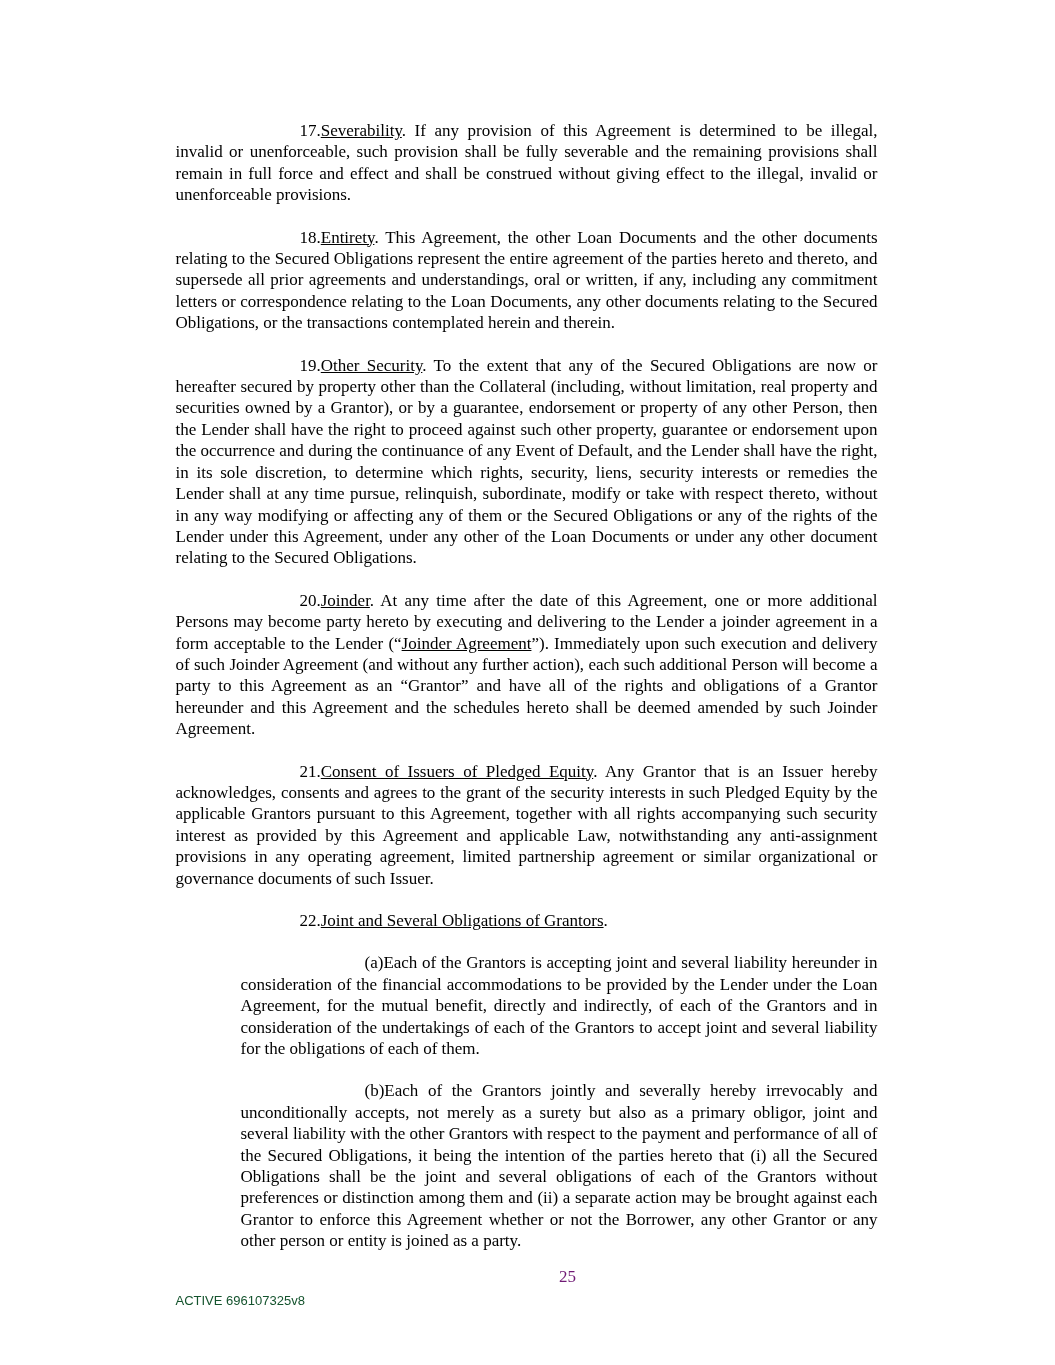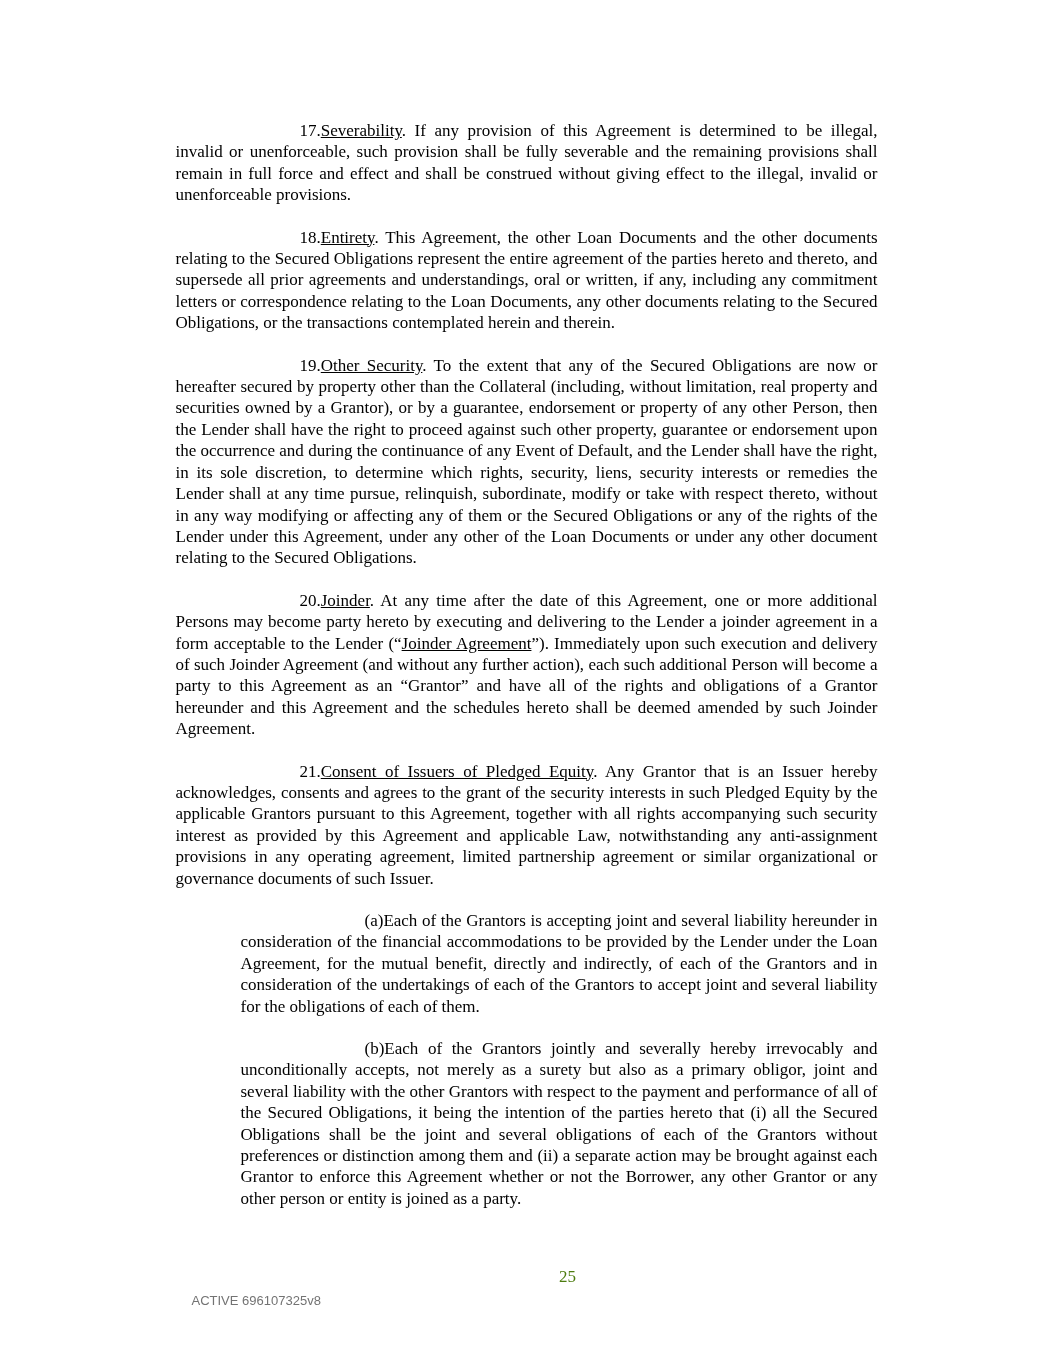--- a/index.html
+++ b/index.html
@@ -42,47 +42,48 @@
     min-width: 63px;
   }
   .page-number {
     position: absolute;
     left: 0;
     bottom: 78px;
     width: 100%;
     text-align: center;
     font-family: "Liberation Serif", serif;
     font-size: 17px;
-    color: #4d7c0f;
+    color: #701a75;
     padding-left: 40px;
   }
   .doc-footer {
     position: absolute;
-    left: 139px;
+    left: 123px;
     bottom: 56px;
     font-family: "Liberation Sans", sans-serif;
     font-size: 13px;
-    color: #737373;
+    color: #14532d;
   }
 </style>
 </head>
 <body>
 
 <div class="page">
 
   <p class="para"><span class="num">17.</span><span class="underline">Severability</span><span>. If any provision of this Agreement is determined to be illegal, invalid or unenforceable, such provision shall be fully severable and the remaining provisions shall remain in full force and effect and shall be construed without giving effect to the illegal, invalid or unenforceable provisions.</span></p>
 
   <p class="para"><span class="num">18.</span><span class="underline">Entirety</span><span>. This Agreement, the other Loan Documents and the other documents relating to the Secured Obligations represent the entire agreement of the parties hereto and thereto, and supersede all prior agreements and understandings, oral or written, if any, including any commitment letters or correspondence relating to the Loan Documents, any other documents relating to the Secured Obligations, or the transactions contemplated herein and therein.</span></p>
 
   <p class="para"><span class="num">19.</span><span class="underline">Other Security</span><span>. To the extent that any of the Secured Obligations are now or hereafter secured by property other than the Collateral (including, without limitation, real property and securities owned by a Grantor), or by a guarantee, endorsement or property of any other Person, then the Lender shall have the right to proceed against such other property, guarantee or endorsement upon the occurrence and during the continuance of any Event of Default, and the Lender shall have the right, in its sole discretion, to determine which rights, security, liens, security interests or remedies the Lender shall at any time pursue, relinquish, subordinate, modify or take with respect thereto, without in any way modifying or affecting any of them or the Secured Obligations or any of the rights of the Lender under this Agreement, under any other of the Loan Documents or under any other document relating to the Secured Obligations.</span></p>
 
   <p class="para"><span class="num">20.</span><span class="underline">Joinder</span><span>. At any time after the date of this Agreement, one or more additional Persons may become party hereto by executing and delivering to the Lender a joinder agreement in a form acceptable to the Lender (“</span><span class="underline">Joinder Agreement</span><span>”). Immediately upon such execution and delivery of such Joinder Agreement (and without any further action), each such additional Person will become a party to this Agreement as an “Grantor” and have all of the rights and obligations of a Grantor hereunder and this Agreement and the schedules hereto shall be deemed amended by such Joinder Agreement.</span></p>
 
   <p class="para"><span class="num">21.</span><span class="underline">Consent of Issuers of Pledged Equity</span><span>. Any Grantor that is an Issuer hereby acknowledges, consents and agrees to the grant of the security interests in such Pledged Equity by the applicable Grantors pursuant to this Agreement, together with all rights accompanying such security interest as provided by this Agreement and applicable Law, notwithstanding any anti-assignment provisions in any operating agreement, limited partnership agreement or similar organizational or governance documents of such Issuer.</span></p>
 
+  <p class="para"><span class="num">22.</span><span class="underline">Joint and Several Obligations of Grantors</span><span>.</span></p>
 
   <p class="subpara"><span class="subnum">(a)</span><span>Each of the Grantors is accepting joint and several liability hereunder in consideration of the financial accommodations to be provided by the Lender under the Loan Agreement, for the mutual benefit, directly and indirectly, of each of the Grantors and in consideration of the undertakings of each of the Grantors to accept joint and several liability for the obligations of each of them.</span></p>
 
   <p class="subpara"><span class="subnum">(b)</span><span>Each of the Grantors jointly and severally hereby irrevocably and unconditionally accepts, not merely as a surety but also as a primary obligor, joint and several liability with the other Grantors with respect to the payment and performance of all of the Secured Obligations, it being the intention of the parties hereto that (i) all the Secured Obligations shall be the joint and several obligations of each of the Grantors without preferences or distinction among them and (ii) a separate action may be brought against each Grantor to enforce this Agreement whether or not the Borrower, any other Grantor or any other person or entity is joined as a party.</span></p>
 
   <div class="page-number">25</div>
 
   <div class="doc-footer">ACTIVE 696107325v8</div>
 
 </div>

